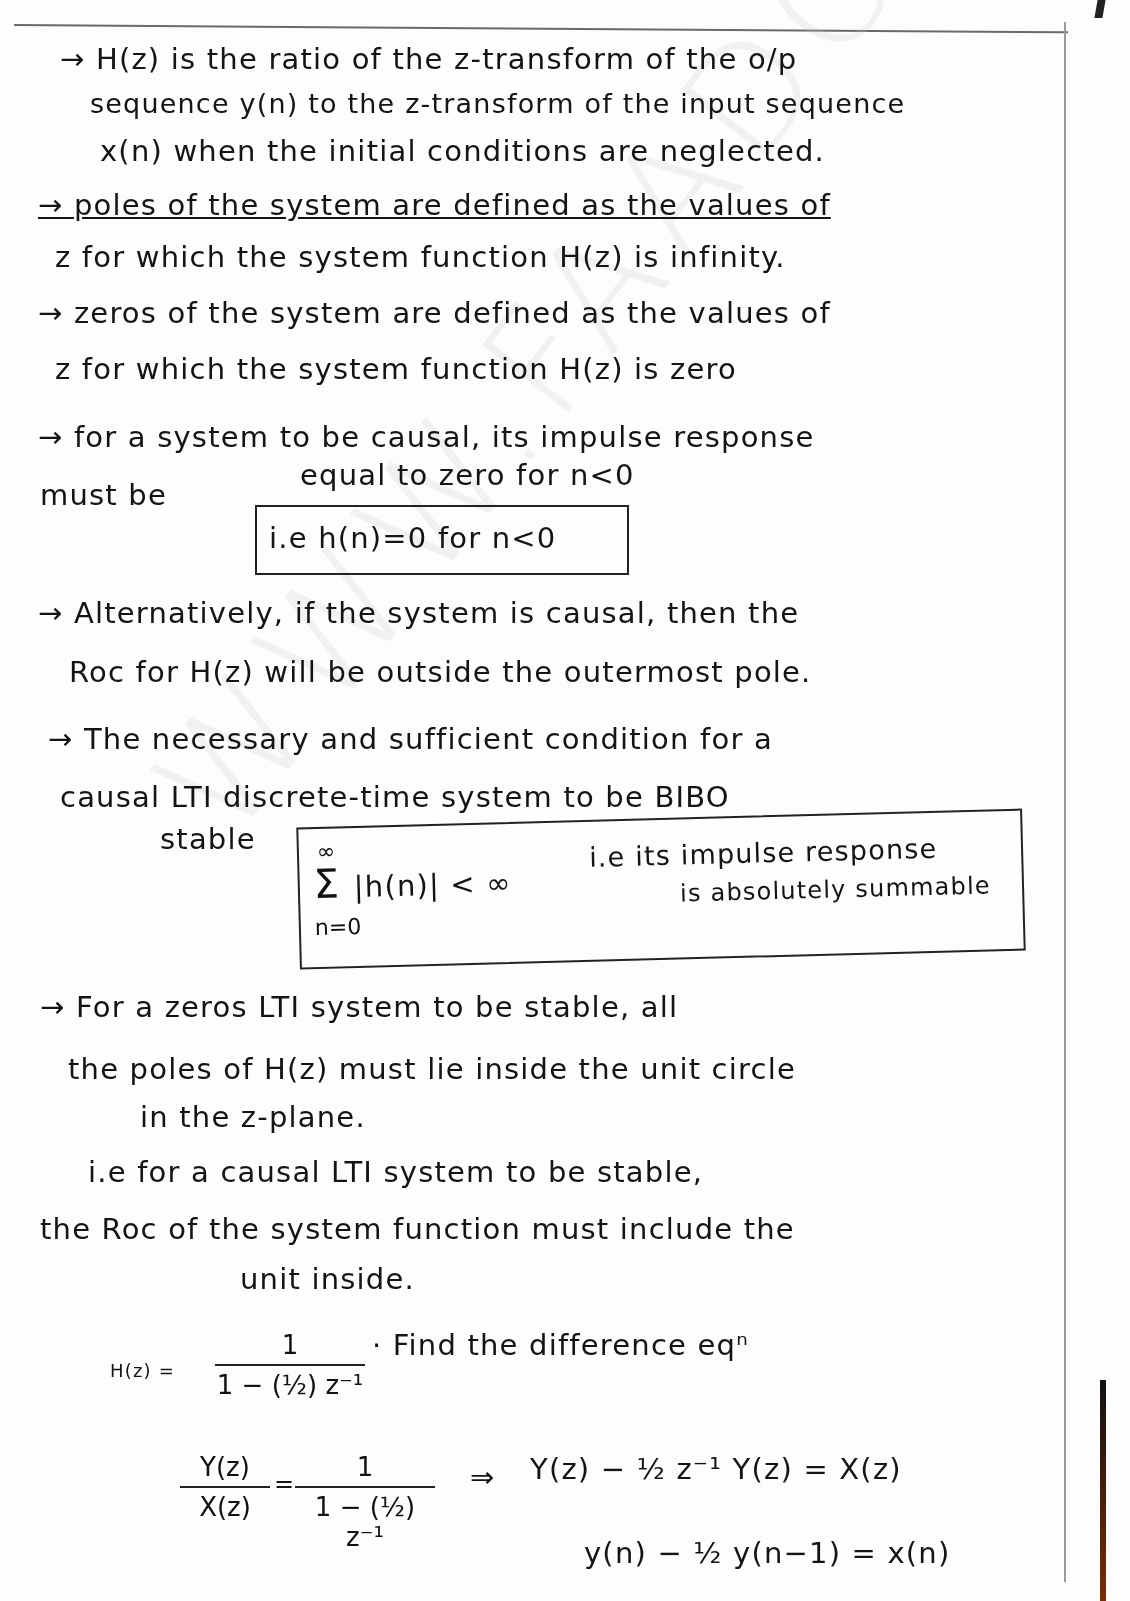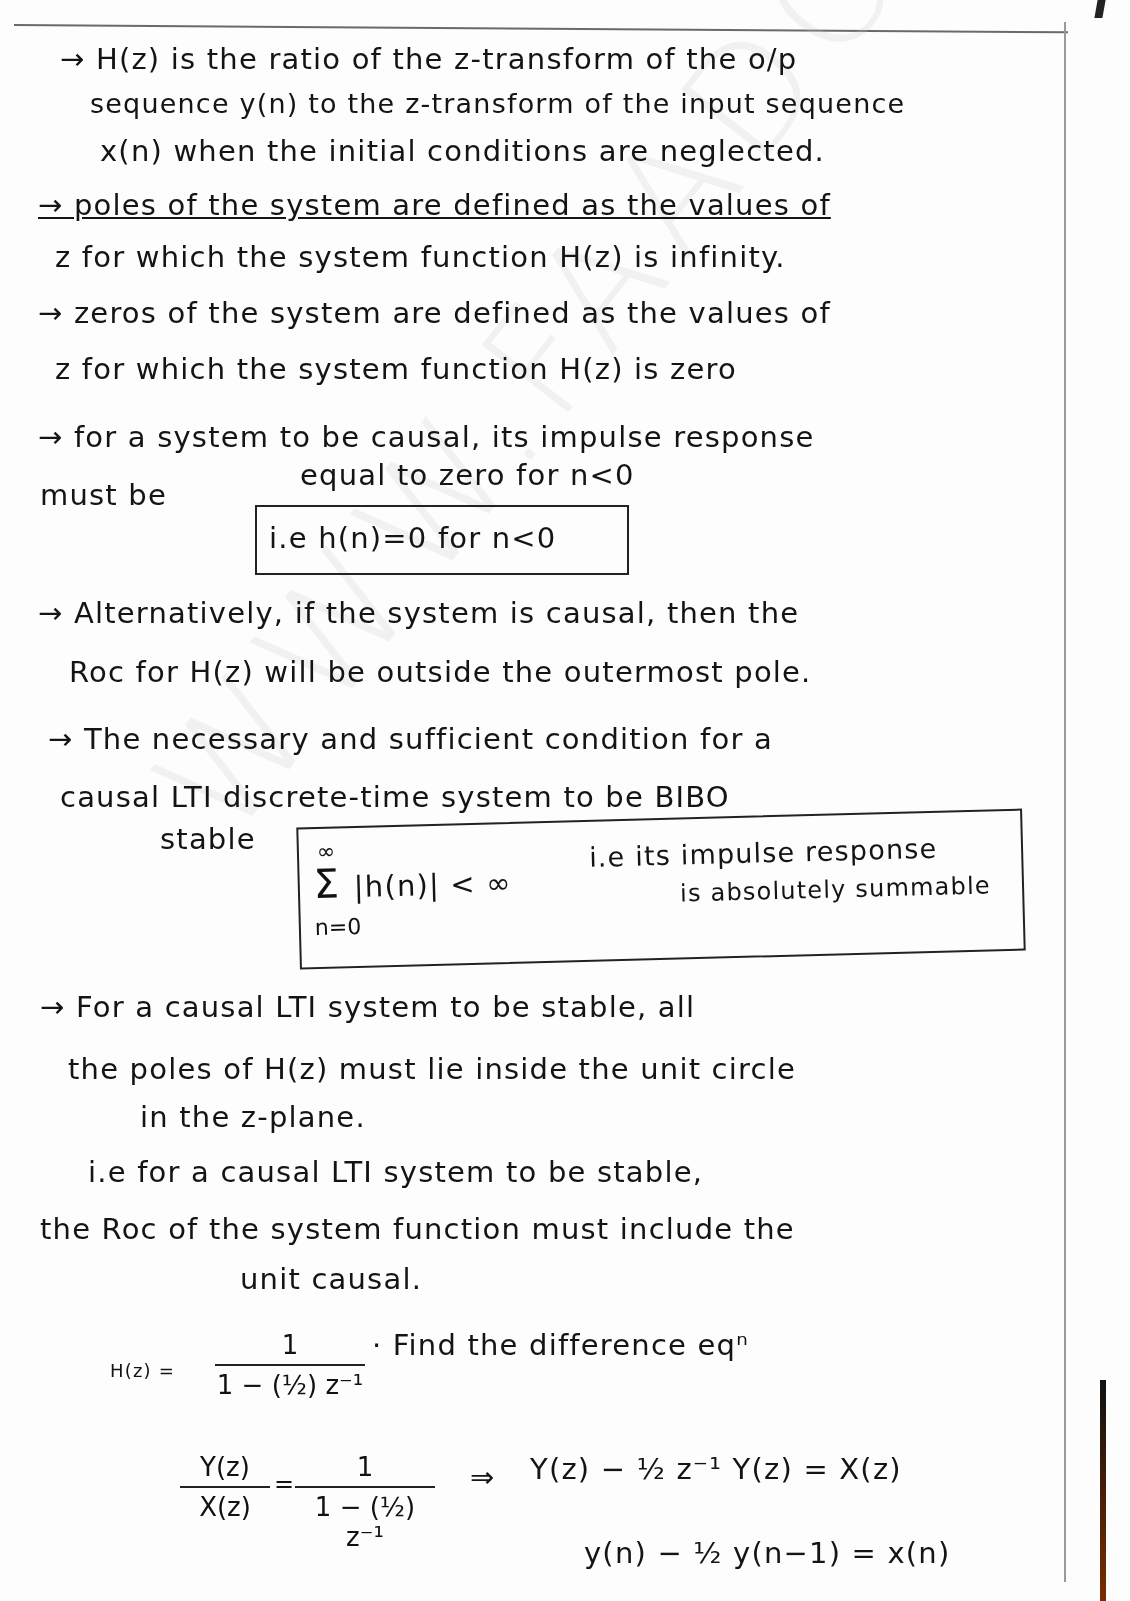--- a/index.html
+++ b/index.html
@@ -83,27 +83,27 @@
   <div class="line" style="left:160px; top:822px;">stable</div>
   <div class="box" style="left:298px; top:818px; width:722px; height:138px; transform: rotate(-1.5deg);">
     <div style="position:absolute; left:18px; top:10px; font-size:22px;">∞</div>
     <div style="position:absolute; left:14px; top:32px; font-size:40px;">Σ</div>
     <div style="position:absolute; left:14px; top:86px; font-size:22px;">n=0</div>
     <div class="line" style="left:54px; top:42px;">|h(n)| &lt; ∞</div>
     <div class="line" style="left:290px; top:20px; font-size:27px;">i.e its impulse response</div>
     <div class="line" style="left:380px; top:60px; font-size:24px;">is absolutely summable</div>
   </div>
 
-  <div class="line" style="left:40px; top:990px;">→ For a causal LTI system to be stable, all</div>
+  <div class="line" style="left:40px; top:990px;">→ For a zeros LTI system to be stable, all</div>
   <div class="line" style="left:68px; top:1052px;">the poles of H(z) must lie inside the unit circle</div>
   <div class="line" style="left:140px; top:1100px;">in the z-plane.</div>
 
   <div class="line" style="left:88px; top:1155px;">i.e for a causal LTI system to be stable,</div>
   <div class="line" style="left:40px; top:1212px;">the Roc of the system function must include the</div>
-  <div class="line" style="left:240px; top:1262px;">unit causal.</div>
+  <div class="line" style="left:240px; top:1262px;">unit inside.</div>
 
   <div class="line" style="left:110px; top:1360px; font-size:18px;text-align:center;">H(z) =</div>
   <div class="frac" style="left:215px; top:1330px; width:150px;">
     <span class="num">1</span>
     <span class="bar"></span>
     <span class="den">1 − (½) z⁻¹</span>
   </div>
   <div class="line" style="left:372px; top:1328px;">· Find the difference eqⁿ</div>
 
   <div class="frac" style="left:180px; top:1452px; width:90px;">

